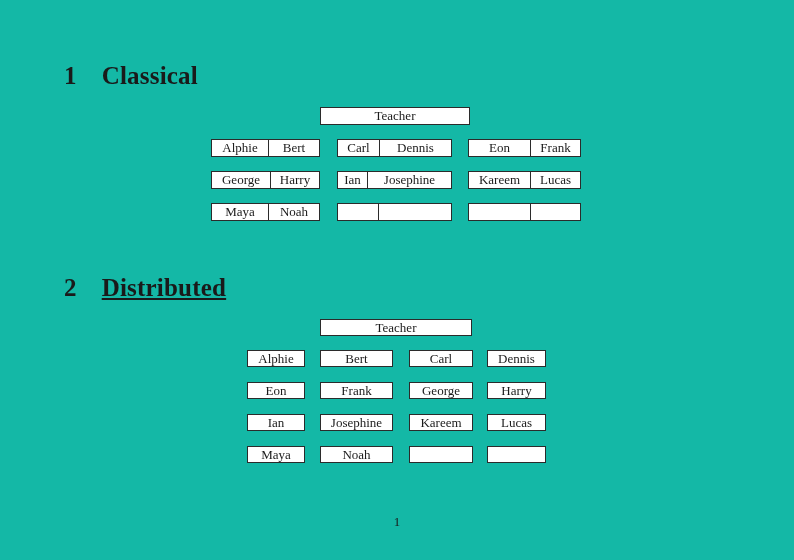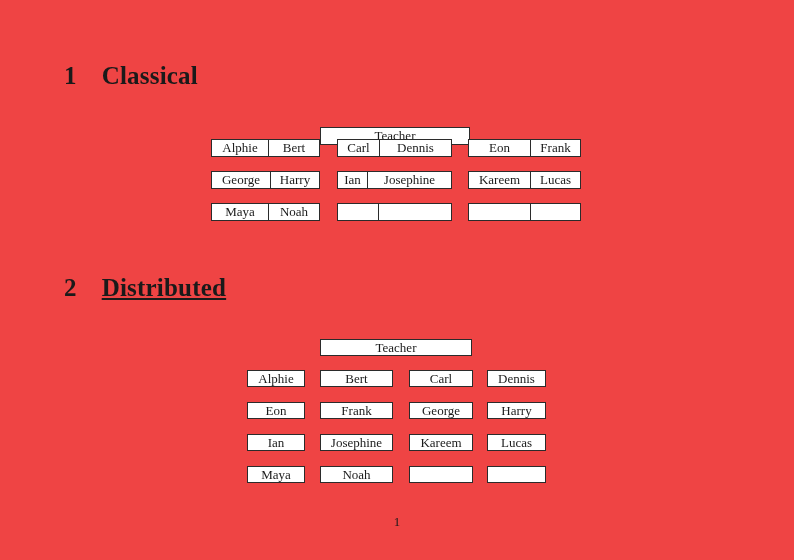--- a/index.html
+++ b/index.html
@@ -4,21 +4,21 @@
 <style>
   html, body {
     margin: 0;
     padding: 0;
     background: #ffffff;
   }
   .page {
     position: relative;
     width: 794px;
     height: 560px;
-    background: #ef4444;
+    background: #14b8a6;
     font-family: "Liberation Serif", "DejaVu Serif", serif;
     color: #1a1a1a;
     overflow: hidden;
   }
   .heading {
     position: absolute;
     left: 64px;
     font-size: 25px;
     font-weight: bold;
     line-height: 1;
@@ -31,21 +31,20 @@
   }
   .box {
     position: absolute;
     box-sizing: border-box;
     border: 1px solid #2b2b2b;
     display: flex;
     align-items: center;
     justify-content: center;
     font-size: 13px;
     background: #ffffff;
-    margin-top: 20px;
   }
   .desk {
     position: absolute;
     box-sizing: border-box;
     border: 1px solid #2b2b2b;
     display: flex;
     background: #ffffff;
   }
   .desk .seat {
     box-sizing: border-box;

